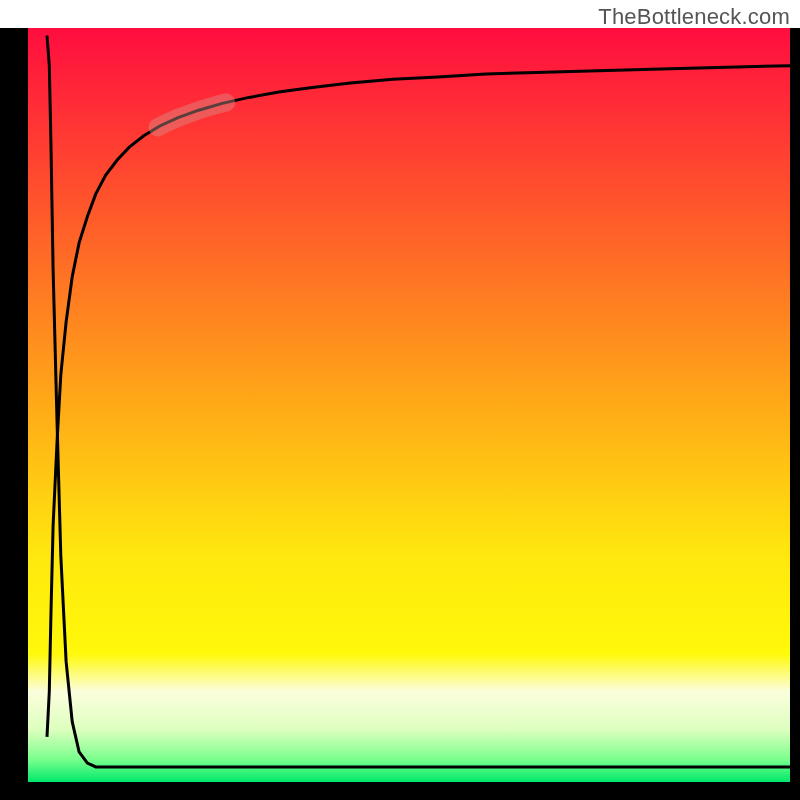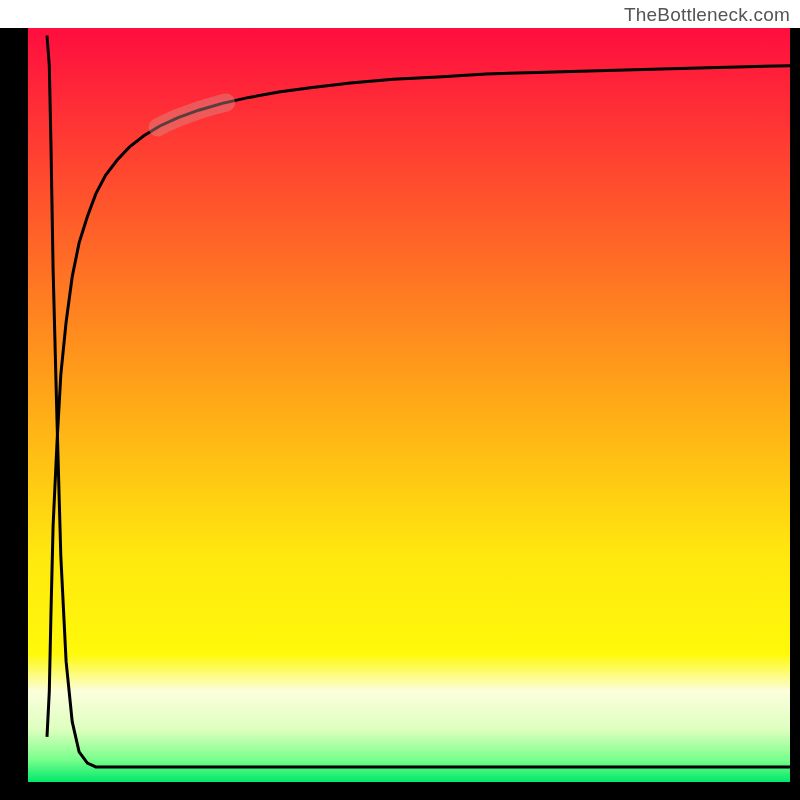--- a/index.html
+++ b/index.html
@@ -12,21 +12,21 @@
   }
   .chart-wrapper {
     position: relative;
     width: 800px;
     height: 800px;
   }
   .attribution {
     position: absolute;
     top: 4px;
     right: 10px;
-    font-size: 19px;
+    font-size: 22px;
     font-weight: 400;
     color: #555;
     letter-spacing: 0.2px;
     z-index: 10;
   }
   svg.chart-svg {
     position: absolute;
     top: 0;
     left: 0;
     width: 800px;

